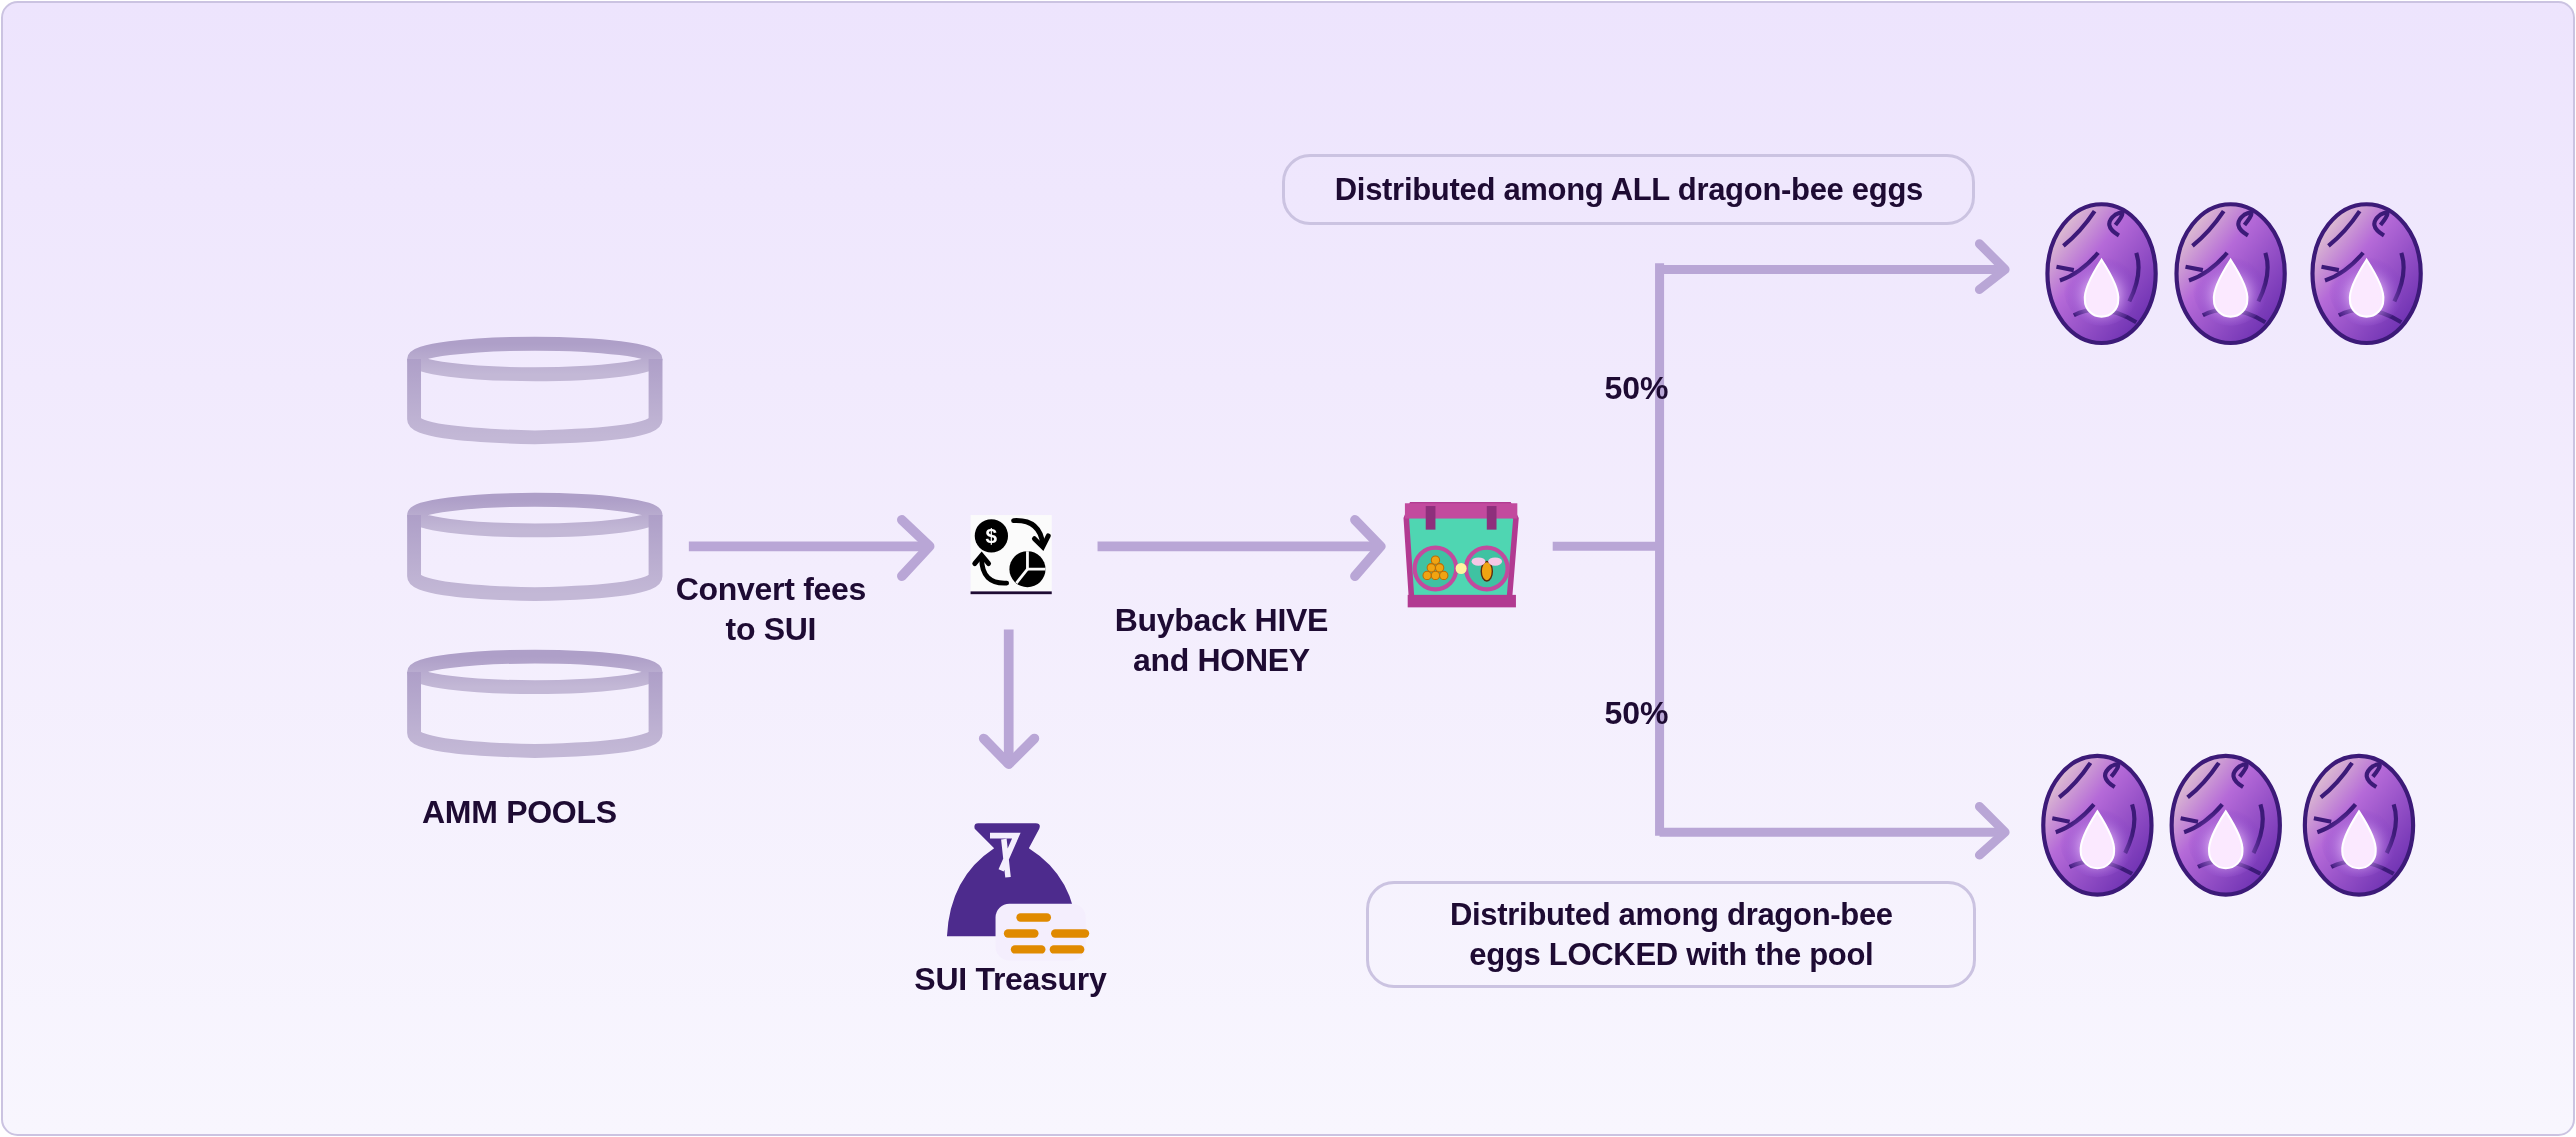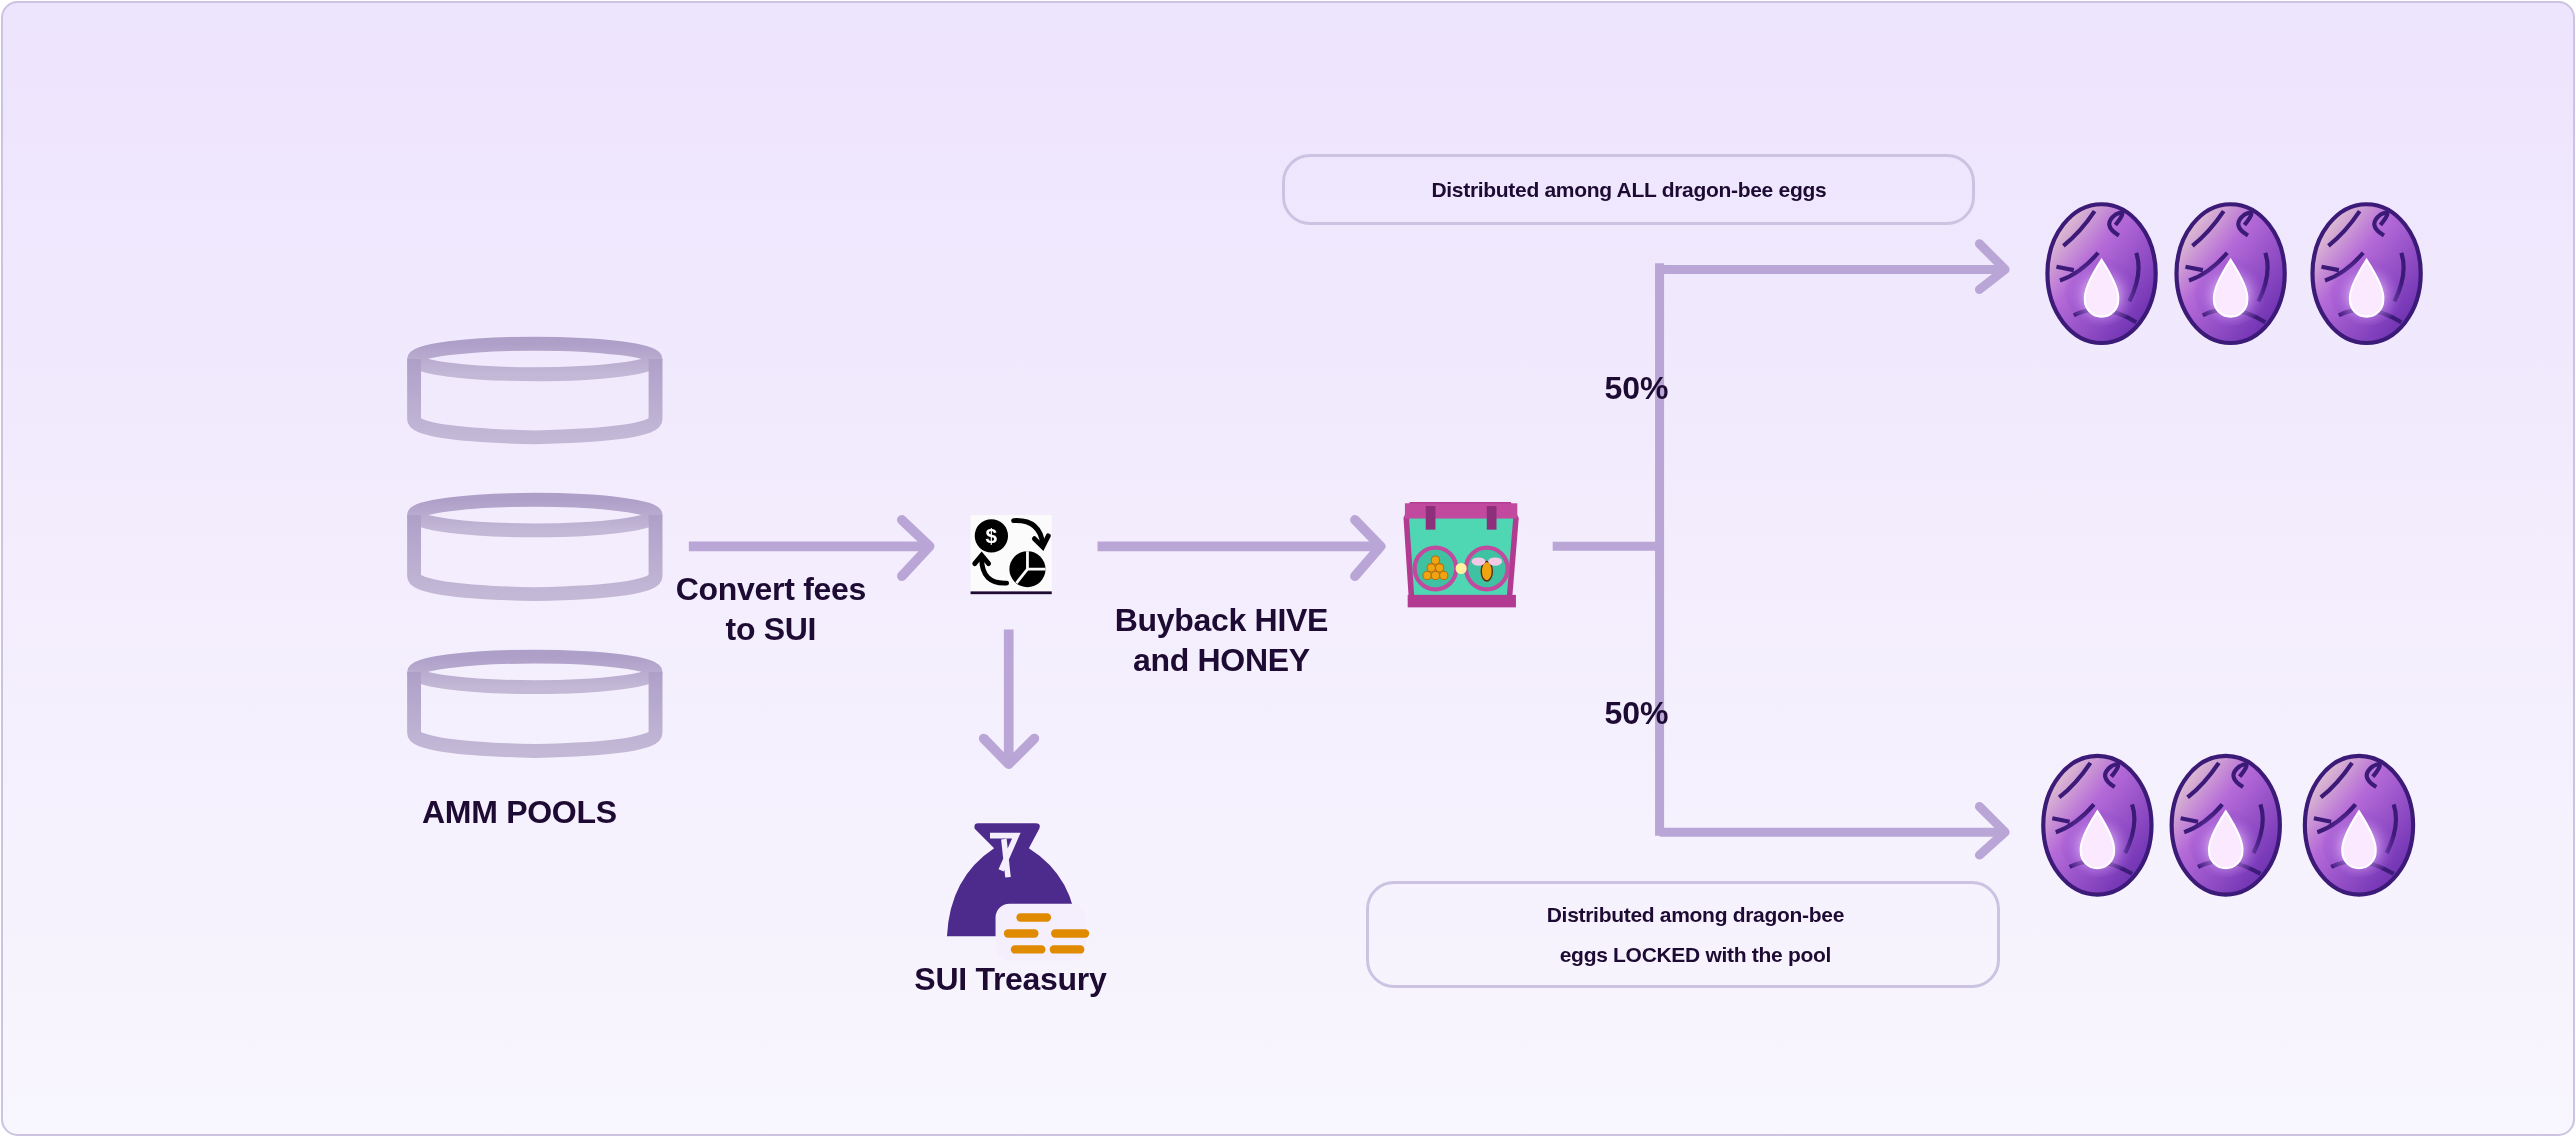--- a/index.html
+++ b/index.html
@@ -7,21 +7,21 @@
   .frame {
     position: absolute; left: 1.4px; top: 1.4px; width: 2570px; height: 1131px;
     border: 2.1px solid #cbc3e1; border-radius: 16.7px;
     background: linear-gradient(180deg, #ede4fd 0%, #f3edfd 50%, #f8f6fe 100%);
     overflow: hidden;
   }
   svg.canvas { position: absolute; left: 0; top: 0; }
   .lbl { position: absolute; color: #1e0b33; font-weight: 700; text-align: center; font-size: 32px; line-height: 40px; letter-spacing: -0.3px; }
   .box {
     position: absolute; border: 3.5px solid #cbc3e1; border-radius: 28px;
-    color: #1e0b33; font-weight: 700; font-size: 21px; line-height: 40px;
+    color: #1e0b33; font-weight: 700; font-size: 31px; line-height: 40px;
     display: flex; align-items: center; justify-content: center; text-align: center; letter-spacing: -0.3px;
     background: transparent;
   }
   .pct { position: absolute; color: #1e0b33; font-weight: 700; font-size: 32px; margin-left: 31px; }
 </style>
 </head>
 <body>
 
 <div class="frame">
   <svg class="canvas" width="2570" height="1131" viewBox="0 0 3703 1630">
@@ -165,20 +165,20 @@
 
   <div class="lbl" style="left:889px; top:956px; width:236px;">SUI Treasury</div>
 
   <div class="pct" style="left:1570px; top:367px;">50%</div>
   <div class="pct" style="left:1570px; top:692px;">50%</div>
 
   <div class="box" style="left:1279px; top:151px; width:687px; height:65px;">
     <span>Distributed among ALL dragon-bee eggs</span>
   </div>
 
-  <div class="box" style="left:1363px; top:878px; width:604px; height:101px;padding-left:24px;">
+  <div class="box" style="left:1363px; top:878px; width:604px; height:101px;">
     <div>
       <div>Distributed among dragon-bee</div>
       <div>eggs LOCKED with the pool</div>
     </div>
   </div>
 </div>
 
 
 </body></html>

